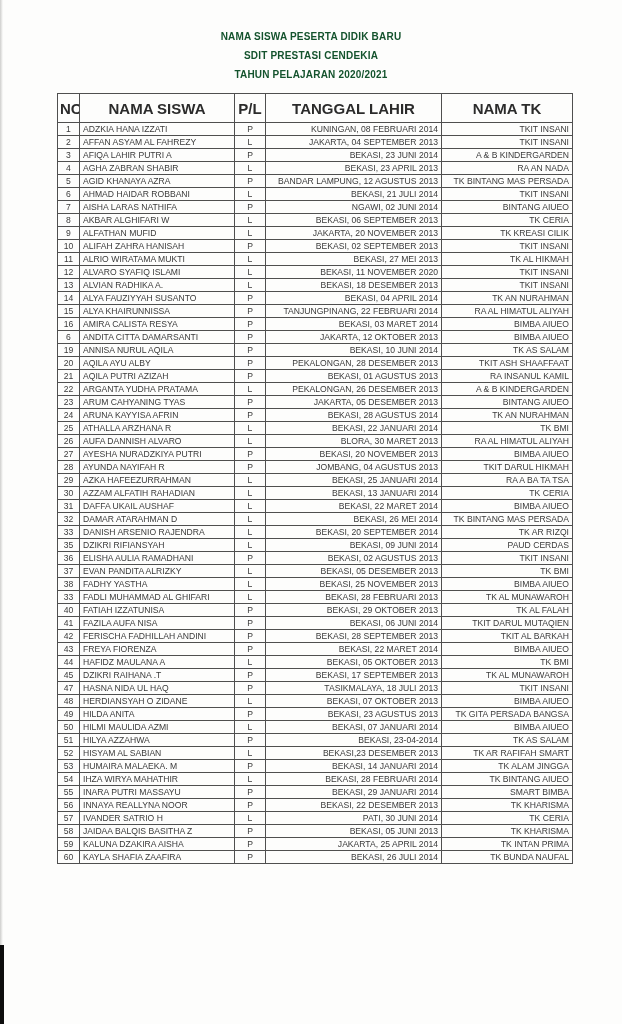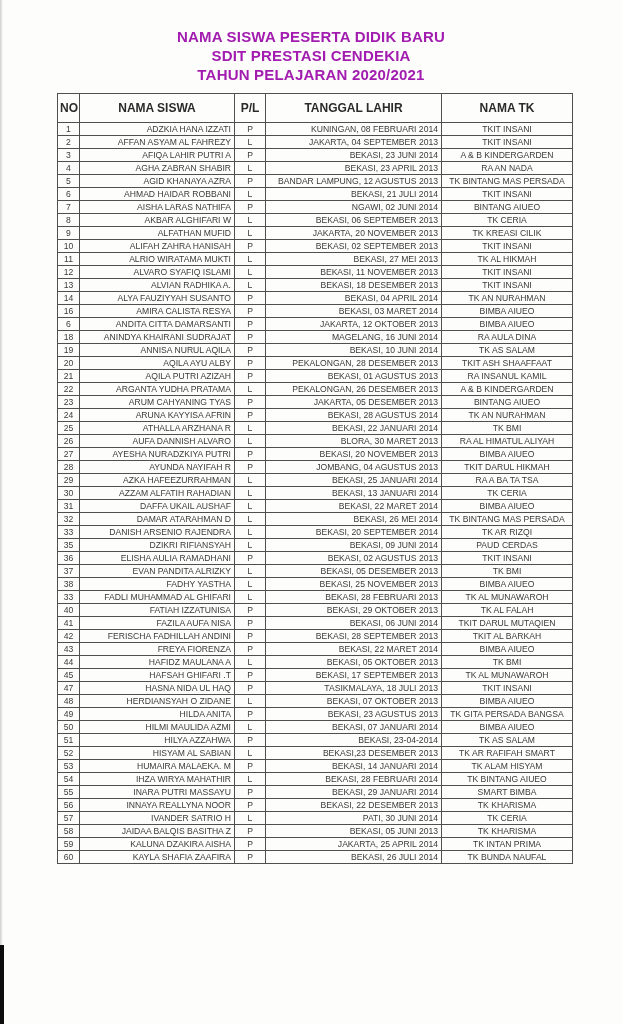--- a/index.html
+++ b/index.html
@@ -23,53 +23,53 @@
     position: absolute; left: 0; top: 945px; width: 4px; height: 79px;
     background: #0d0d0d; pointer-events: none;
   }
 
   
   .title-block {
     position: absolute; top: 27px; left: 0; width: 622px;
     text-align: center;
   }
   .title-line {
-    font-weight: bold; font-size: 15px; line-height: 19px;
-    color: #a21caf; letter-spacing: 0.2px;
+    font-weight: bold; font-size: 10px; line-height: 19px;
+    color: #14532d; letter-spacing: 0.2px;
   }
 
   
   .roster-table {
     position: absolute; top: 93px; left: 57px;
     width: 515px;
     border-collapse: collapse;
     table-layout: fixed;
   }
   .roster-table th, .roster-table td {
     border: 1px solid #4f4f4f;
     overflow: hidden; white-space: nowrap;
   }
   .roster-table th {
     height: 28px;
-    font-size: 12px; font-weight: bold; color: #2b2b2b;
+    font-size: 15px; font-weight: bold; color: #2b2b2b;
     text-align: center; vertical-align: middle;
     padding: 0 2px;
   }
   .roster-table td {
     height: 12px;
     font-size: 8.6px; line-height: 1;
     color: #3a3a3a;
     vertical-align: middle;
     padding: 0 3px;
   }
   .roster-table td.c0 { text-align: center; padding: 0 1px; }
-  .roster-table td.c1 { text-align: right; }
+  .roster-table td.c1 { text-align: left; }
   .roster-table td.c2 { text-align: center; }
   .roster-table td.c3 { text-align: right; }
-  .roster-table td.c4 { text-align: center; }
+  .roster-table td.c4 { text-align: right; }
 
   col.w-no   { width: 22px; }
   col.w-nama { width: 155px; }
   col.w-pl   { width: 31px; }
   col.w-ttl  { width: 176px; }
   col.w-tk   { width: 131px; }
 </style>
 </head>
 <body>
 
@@ -176,59 +176,59 @@
           <td class="c0">11</td>
           <td class="c1">ALRIO WIRATAMA MUKTI</td>
           <td class="c2">L</td>
           <td class="c3">BEKASI, 27 MEI 2013</td>
           <td class="c4">TK AL HIKMAH</td>
         </tr>
         <tr>
           <td class="c0">12</td>
           <td class="c1">ALVARO SYAFIQ ISLAMI</td>
           <td class="c2">L</td>
-          <td class="c3">BEKASI, 11 NOVEMBER 2013</td>
+          <td class="c3">BEKASI, 11 NOVEMBER 2020</td>
           <td class="c4">TKIT INSANI</td>
         </tr>
         <tr>
           <td class="c0">13</td>
           <td class="c1">ALVIAN RADHIKA A.</td>
           <td class="c2">L</td>
           <td class="c3">BEKASI, 18 DESEMBER 2013</td>
           <td class="c4">TKIT INSANI</td>
         </tr>
         <tr>
           <td class="c0">14</td>
           <td class="c1">ALYA FAUZIYYAH SUSANTO</td>
           <td class="c2">P</td>
           <td class="c3">BEKASI, 04 APRIL 2014</td>
           <td class="c4">TK AN NURAHMAN</td>
         </tr>
         <tr>
+          <td class="c0">15</td>
+          <td class="c1">ALYA KHAIRUNNISSA</td>
+          <td class="c2">P</td>
+          <td class="c3">TANJUNGPINANG, 22 FEBRUARI 2014</td>
+          <td class="c4">RA AL HIMATUL ALIYAH</td>
+        </tr>
+        <tr>
           <td class="c0">16</td>
           <td class="c1">AMIRA CALISTA RESYA</td>
           <td class="c2">P</td>
           <td class="c3">BEKASI, 03 MARET 2014</td>
           <td class="c4">BIMBA AIUEO</td>
         </tr>
         <tr>
           <td class="c0">6</td>
           <td class="c1">ANDITA CITTA DAMARSANTI</td>
           <td class="c2">P</td>
           <td class="c3">JAKARTA, 12 OKTOBER 2013</td>
           <td class="c4">BIMBA AIUEO</td>
         </tr>
         <tr>
-          <td class="c0">18</td>
-          <td class="c1">ANINDYA KHAIRANI SUDRAJAT</td>
-          <td class="c2">P</td>
-          <td class="c3">MAGELANG, 16 JUNI 2014</td>
-          <td class="c4">RA AULA DINA</td>
-        </tr>
-        <tr>
           <td class="c0">19</td>
           <td class="c1">ANNISA NURUL AQILA</td>
           <td class="c2">P</td>
           <td class="c3">BEKASI, 10 JUNI 2014</td>
           <td class="c4">TK AS SALAM</td>
         </tr>
         <tr>
           <td class="c0">20</td>
           <td class="c1">AQILA AYU ALBY</td>
           <td class="c2">P</td>
@@ -391,21 +391,21 @@
         </tr>
         <tr>
           <td class="c0">44</td>
           <td class="c1">HAFIDZ MAULANA A</td>
           <td class="c2">L</td>
           <td class="c3">BEKASI, 05 OKTOBER 2013</td>
           <td class="c4">TK BMI</td>
         </tr>
         <tr>
           <td class="c0">45</td>
-          <td class="c1">HAFSAH GHIFARI .T</td>
+          <td class="c1">DZIKRI RAIHANA .T</td>
           <td class="c2">P</td>
           <td class="c3">BEKASI, 17 SEPTEMBER 2013</td>
           <td class="c4">TK AL MUNAWAROH</td>
         </tr>
         <tr>
           <td class="c0">47</td>
           <td class="c1">HASNA NIDA UL HAQ</td>
           <td class="c2">P</td>
           <td class="c3">TASIKMALAYA, 18 JULI 2013</td>
           <td class="c4">TKIT INSANI</td>
@@ -443,21 +443,21 @@
           <td class="c1">HISYAM AL SABIAN</td>
           <td class="c2">L</td>
           <td class="c3">BEKASI,23 DESEMBER 2013</td>
           <td class="c4">TK AR RAFIFAH SMART</td>
         </tr>
         <tr>
           <td class="c0">53</td>
           <td class="c1">HUMAIRA MALAEKA. M</td>
           <td class="c2">P</td>
           <td class="c3">BEKASI, 14 JANUARI 2014</td>
-          <td class="c4">TK ALAM HISYAM</td>
+          <td class="c4">TK ALAM JINGGA</td>
         </tr>
         <tr>
           <td class="c0">54</td>
           <td class="c1">IHZA WIRYA MAHATHIR</td>
           <td class="c2">L</td>
           <td class="c3">BEKASI, 28 FEBRUARI 2014</td>
           <td class="c4">TK BINTANG AIUEO</td>
         </tr>
         <tr>
           <td class="c0">55</td>

